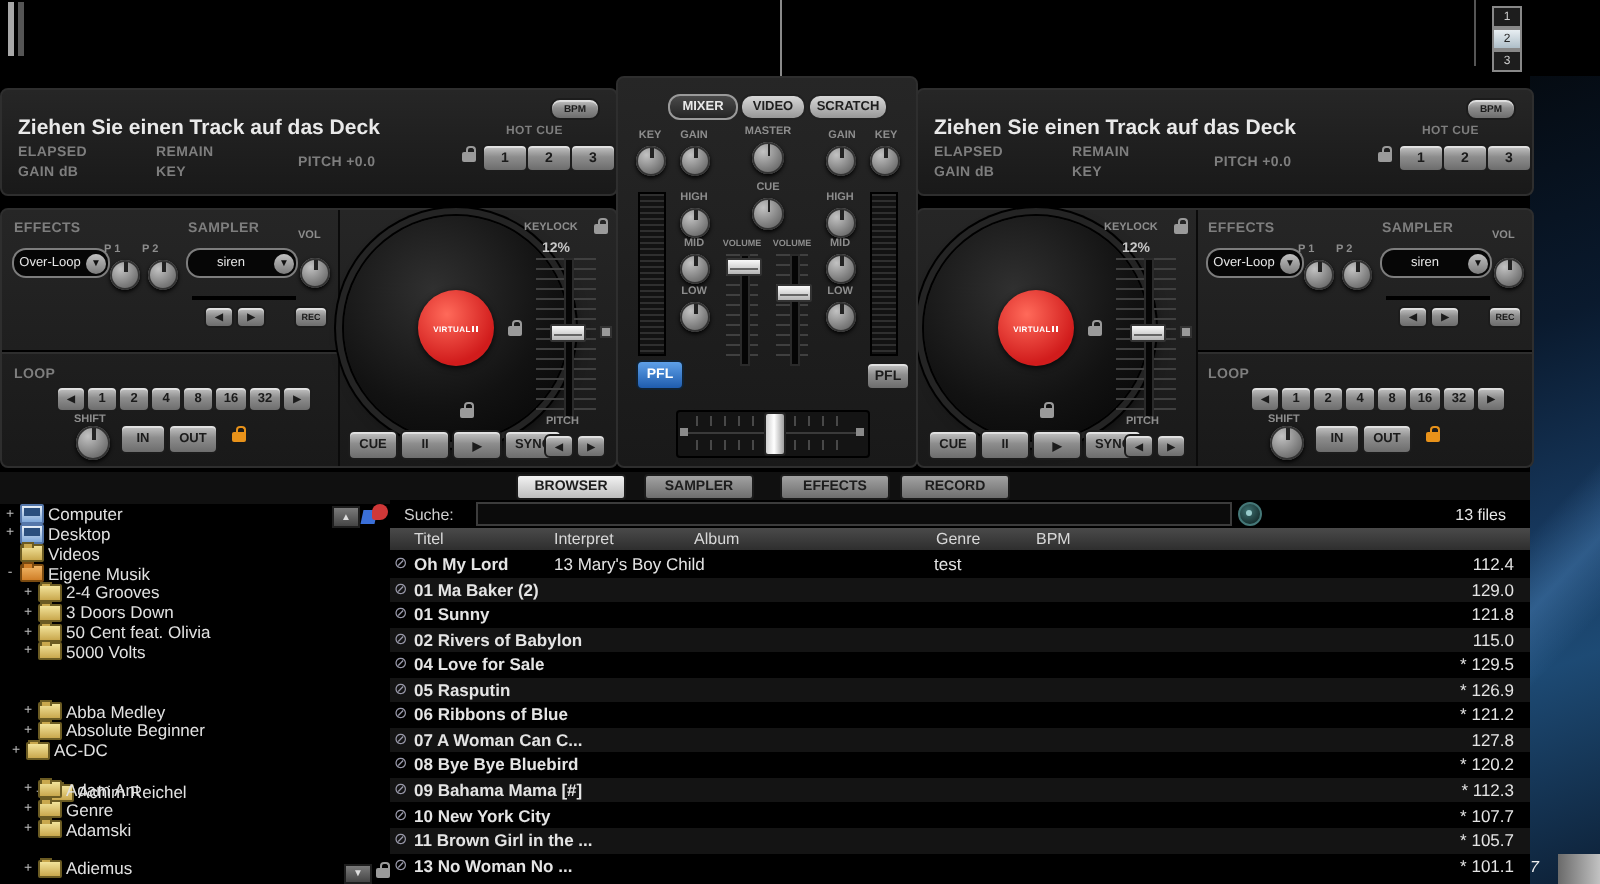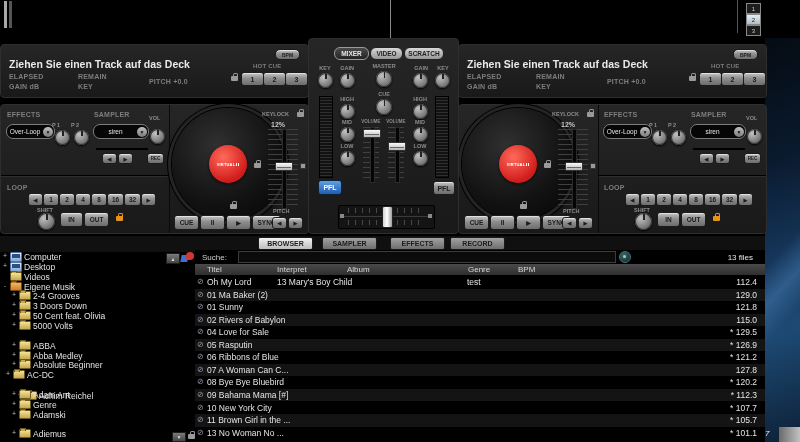--- a/index.html
+++ b/index.html
@@ -76,21 +76,21 @@
   .xhandle{width:9px;height:20px;background:linear-gradient(90deg,#cfcfcf,#ffffff 45%,#9e9e9e);
     border:1px solid #222;border-radius:2px;}
   .hticks{background:repeating-linear-gradient(90deg,#484848 0 1px,transparent 1px 7px);}
   
   #tabbar{left:0;top:236px;width:765px;height:16px;background:#101010;border-bottom:2px solid #3c1410;}
   .btab{position:absolute;top:1px;height:11px;width:53px;border-radius:2px;font-size:7px;font-weight:bold;
     display:flex;align-items:center;justify-content:center;color:#1c1c1c;
     background:linear-gradient(#a2a2a2,#6e6e6e);border:1px solid #1a1a1a;}
   .btab.active{background:linear-gradient(#f2f2f2,#bdbdbd);}
   #tree{left:0;top:252px;width:195px;height:190px;background:#000;border-right:1px solid #252525;}
-  .titem{position:absolute;left:0;width:195px;height:10px;display:flex;gap:2px;
+  .titem{position:absolute;left:0;width:195px;height:10px;display:flex;align-items:center;gap:2px;
     color:#e2e2e2;font-size:8.5px;white-space:nowrap;}
   .texp{width:6px;flex:none;color:#bbb;font-size:7px;text-align:center;}
   .ticon{position:relative;flex:none;width:10px;height:7px;border-radius:1px;}
   .ticon.folder{background:linear-gradient(#f2e39a,#c9a84d);border:1px solid #6b5b22;}
   .ticon.folder::before{content:"";position:absolute;top:-2px;left:0;width:4px;height:1.5px;
     background:#c9a84d;border:1px solid #6b5b22;border-bottom:none;}
   .ticon.folder-open{background:linear-gradient(#f0b565,#d07f28);border:1px solid #7a4a10;}
   .ticon.folder-open::before{content:"";position:absolute;top:-2px;left:0;width:4px;height:1.5px;
     background:#d07f28;border:1px solid #7a4a10;border-bottom:none;}
   .ticon.computer,.ticon.desktop{height:8px;background:linear-gradient(#e8f0f8,#7fa8d9);border:1px solid #5577aa;}
@@ -109,21 +109,21 @@
   .searchic::after{content:"";position:absolute;left:3px;top:3px;width:3px;height:3px;border-radius:50%;background:#9cc;}
   #filescount{position:absolute;right:12px;top:3px;font-size:8px;color:#e8e8e8;}
   #lheader{position:absolute;left:0;top:14px;width:570px;height:12px;}
   .hcell{position:absolute;top:0;height:11px;background:linear-gradient(#4a4a4a,#2e2e2e);
     border-right:2px solid #000;color:#d8d8d8;font-size:8px;display:flex;align-items:center;}
   #lrows{position:absolute;left:0;top:26px;width:570px;height:164px;}
   .trow{position:absolute;left:0;width:570px;height:12.55px;font-size:8.5px;color:#e4e4e4;}
   .trow.alt{background:#141414;}
   .trow span{position:absolute;top:1px;white-space:nowrap;}
   .rowic{left:2px;color:#99a;font-size:8px;}
-  .rtitle{left:12px;} .rinterp{left:82px;} .rgenre{left:272px;}
+  .rtitle{left:12px;font-weight:bold;} .rinterp{left:82px;} .rgenre{left:272px;}
   .rbpm{right:8px;text-align:right;}
   .hline{background:#000;box-shadow:0 1px 0 #2e2e2e;}
 </style>
 </head>
 <body>
 
 <div id="root">
   <div class="abs" id="desktop">
       <div class="streak"></div>
     </div>
@@ -406,25 +406,20 @@
     <span class="tlabel">50 Cent feat. Olivia</span>
   </div>
 
   <div class="titem" style="top: 68.95px; padding-left: 11px;">
     <span class="texp">+</span>
     <span class="ticon folder"></span>
     <span class="tlabel">5000 Volts</span>
   </div>
 
 
-  <div class="titem" style="top: 88.65px; padding-left: 11px;">
-    <span class="texp">+</span>
-    <span class="ticon folder"></span>
-    <span class="tlabel">ABBA</span>
-  </div>
 
   <div class="titem" style="top: 108.35px; padding-left: 11px;">
     <span class="texp">+</span>
     <span class="ticon folder"></span>
     <span class="tlabel">Absolute Beginner</span>
   </div>
 
   <div class="titem" style="top: 98.5px; padding-left: 11px;">
     <span class="texp">+</span>
     <span class="ticon folder"></span>

